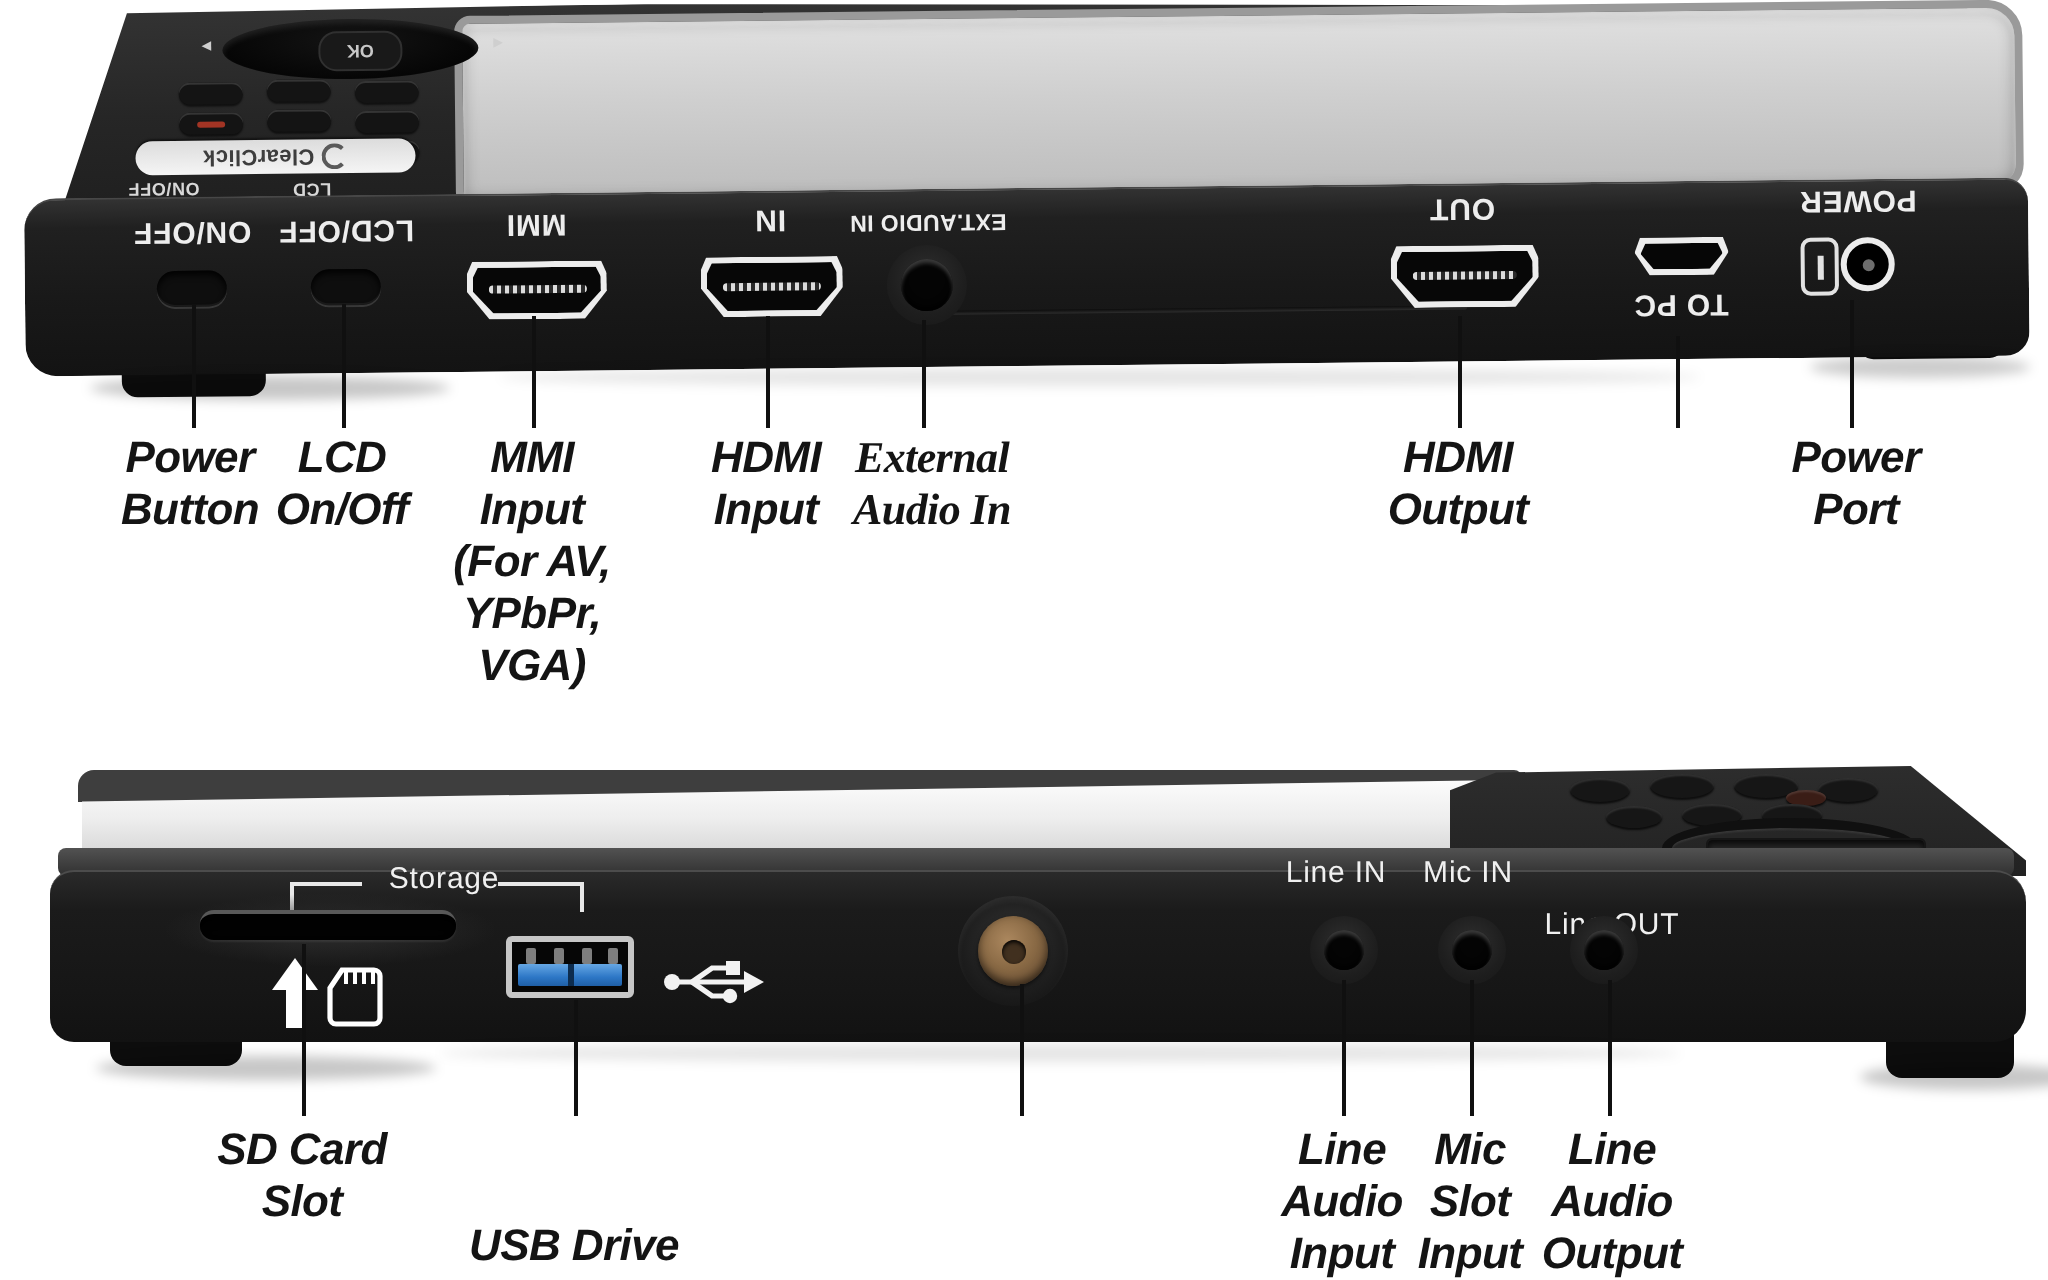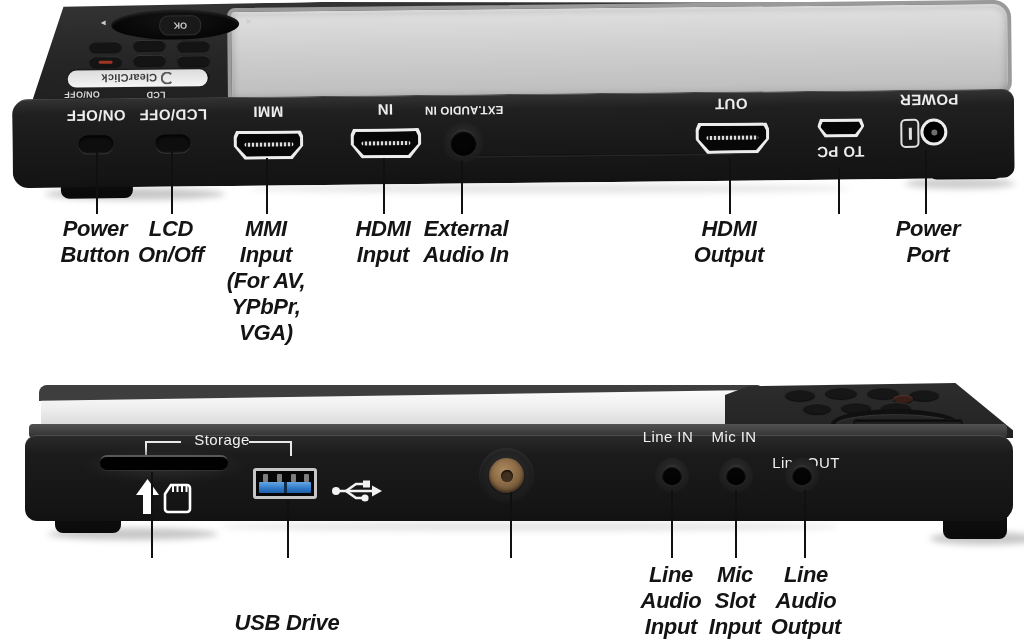--- a/index.html
+++ b/index.html
@@ -224,21 +224,21 @@
 Button</div>
   <div class="callout-label" style="left:171px;top:216px;">LCD
 On/Off</div>
   <div class="callout-label" style="left:266px;top:216px;">MMI
 Input
 (For AV,
 YPbPr,
 VGA)</div>
   <div class="callout-label" style="left:383px;top:216px;">HDMI
 Input</div>
-  <div class="callout-label" style="left:466px;top:216px;">External
+  <div class="callout-label" style="left:466px;top:216px;font-family:Liberation Serif, serif;">External
 Audio In</div>
   <div class="callout-label" style="left:729px;top:216px;">HDMI
 Output</div>
   <div class="callout-label" style="left:928px;top:216px;">Power
 Port</div>
 
   <div class="dev dev-bot">
     <div class="foot" style="left:30px;top:124px;width:66px;height:26px;"></div>
     <div class="foot" style="left:918px;top:126px;width:64px;height:30px;"></div>
 
@@ -312,20 +312,22 @@
   <div class="shadow" style="left:220px;top:522px;width:620px;height:9px;background:rgba(0,0,0,.10);"></div>
   <div class="shadow" style="left:930px;top:532px;width:110px;height:13px;background:rgba(0,0,0,.22);"></div>
 
   <div class="callout-line" style="left:151px;top:472px;height:86px;"></div>
   <div class="callout-line" style="left:287px;top:500px;height:58px;"></div>
   <div class="callout-line" style="left:510px;top:492px;height:66px;"></div>
   <div class="callout-line" style="left:671px;top:490px;height:68px;"></div>
   <div class="callout-line" style="left:735px;top:490px;height:68px;"></div>
   <div class="callout-line" style="left:804px;top:490px;height:68px;"></div>
 
+  <div class="callout-label" style="left:151px;top:562px;">SD Card
+Slot</div>
   <div class="callout-label" style="left:287px;top:562px;margin-top:48px;">USB Drive
 Port</div>
   <div class="callout-label" style="left:671px;top:562px;">Line
 Audio
 Input</div>
   <div class="callout-label" style="left:735px;top:562px;">Mic
 Slot
 Input</div>
   <div class="callout-label" style="left:806px;top:562px;">Line
 Audio

